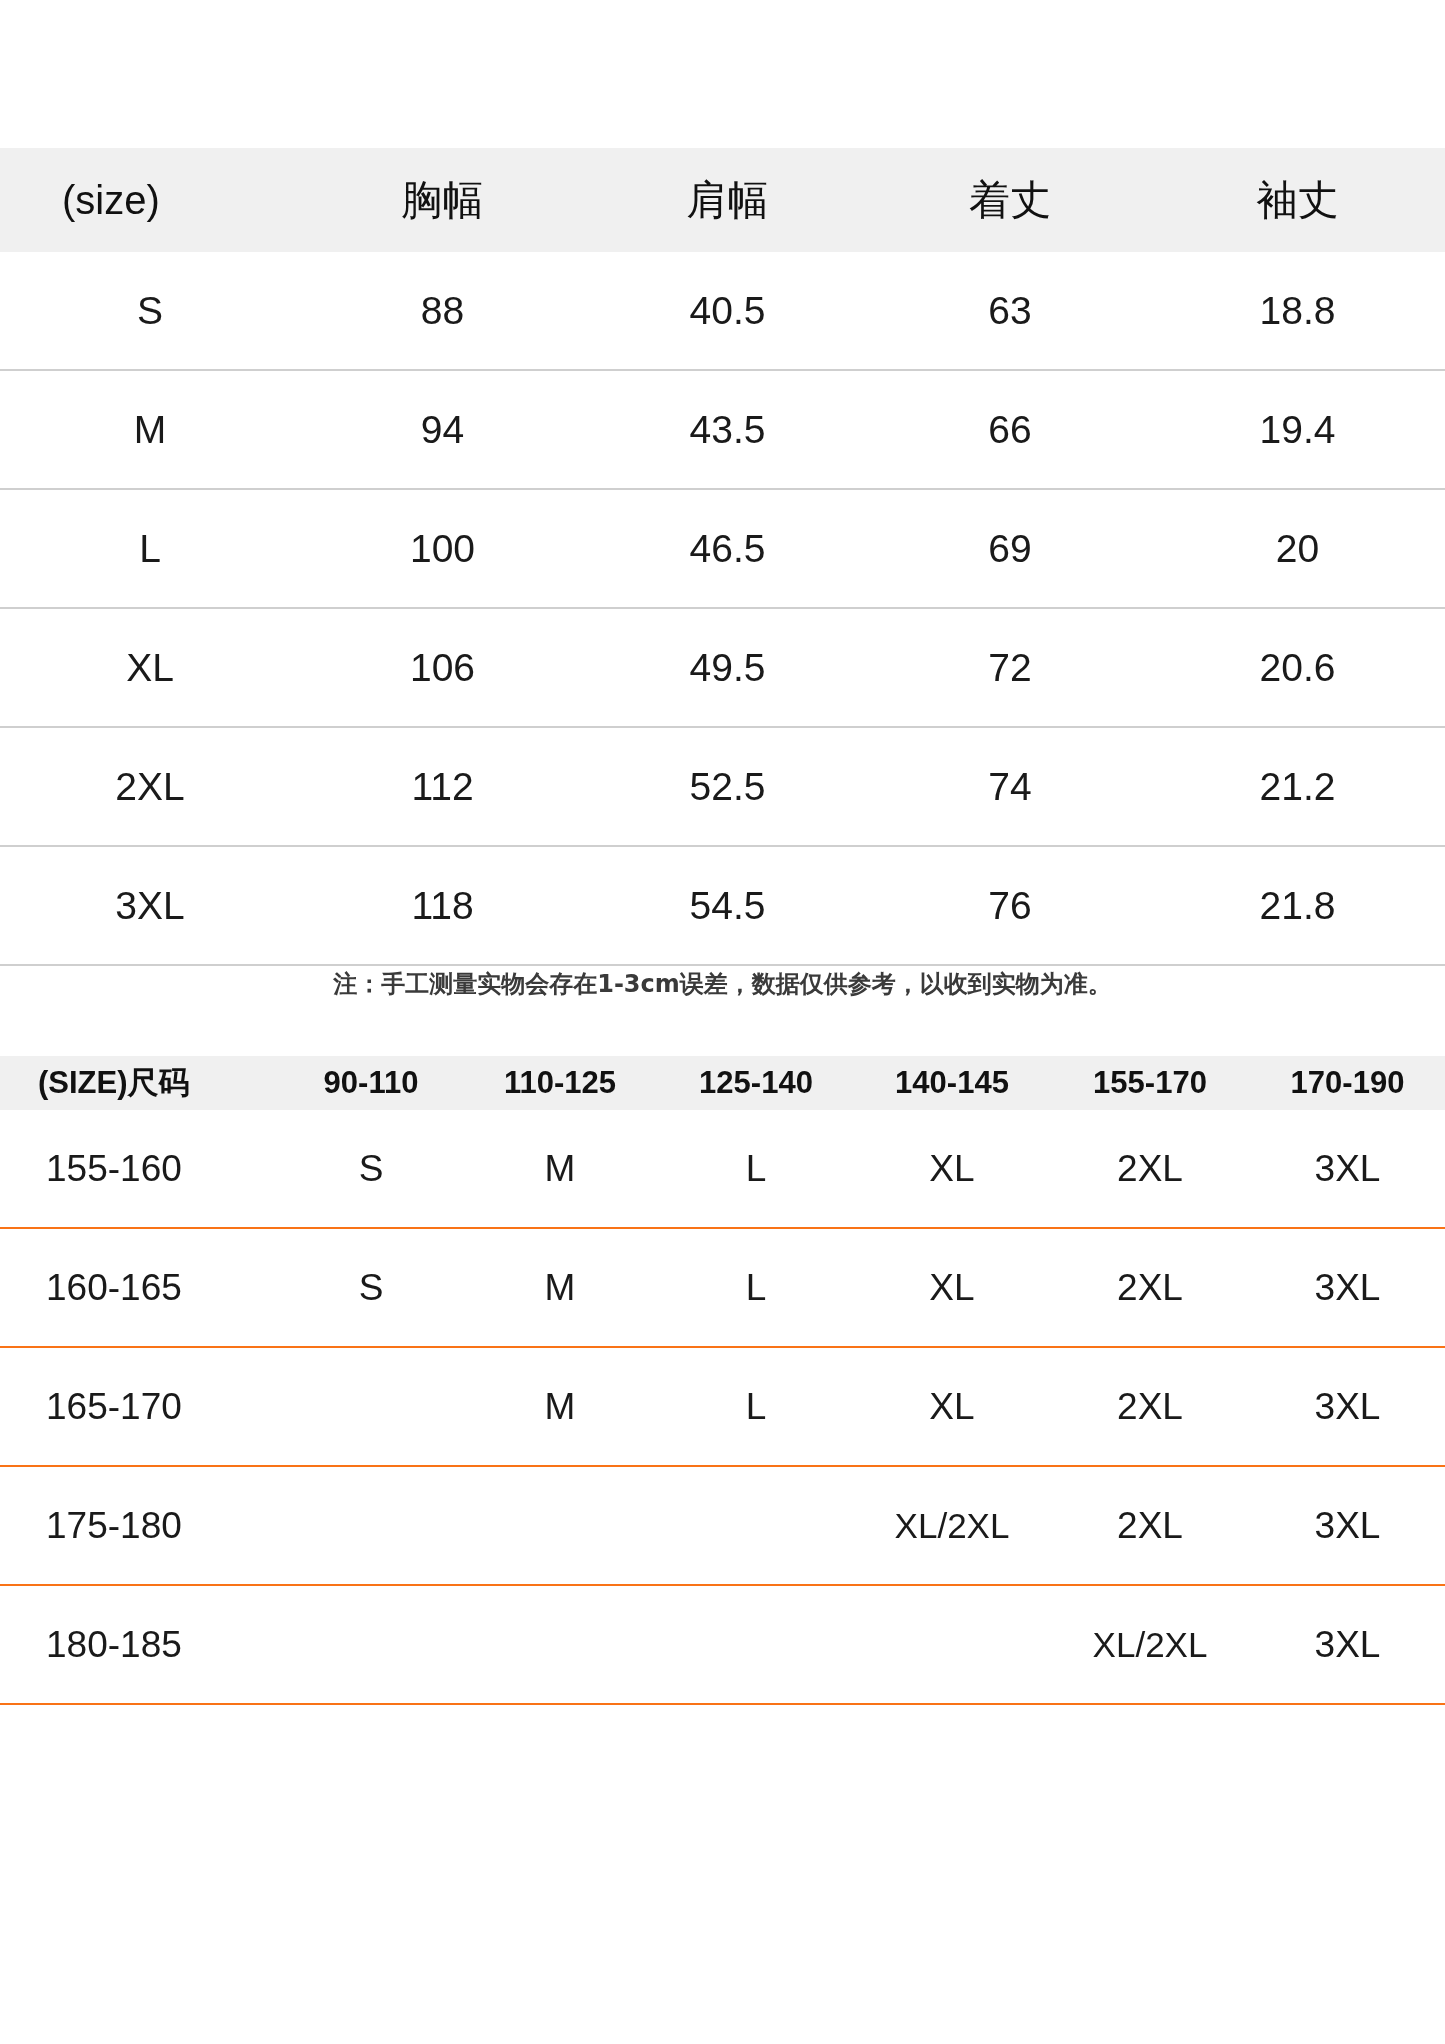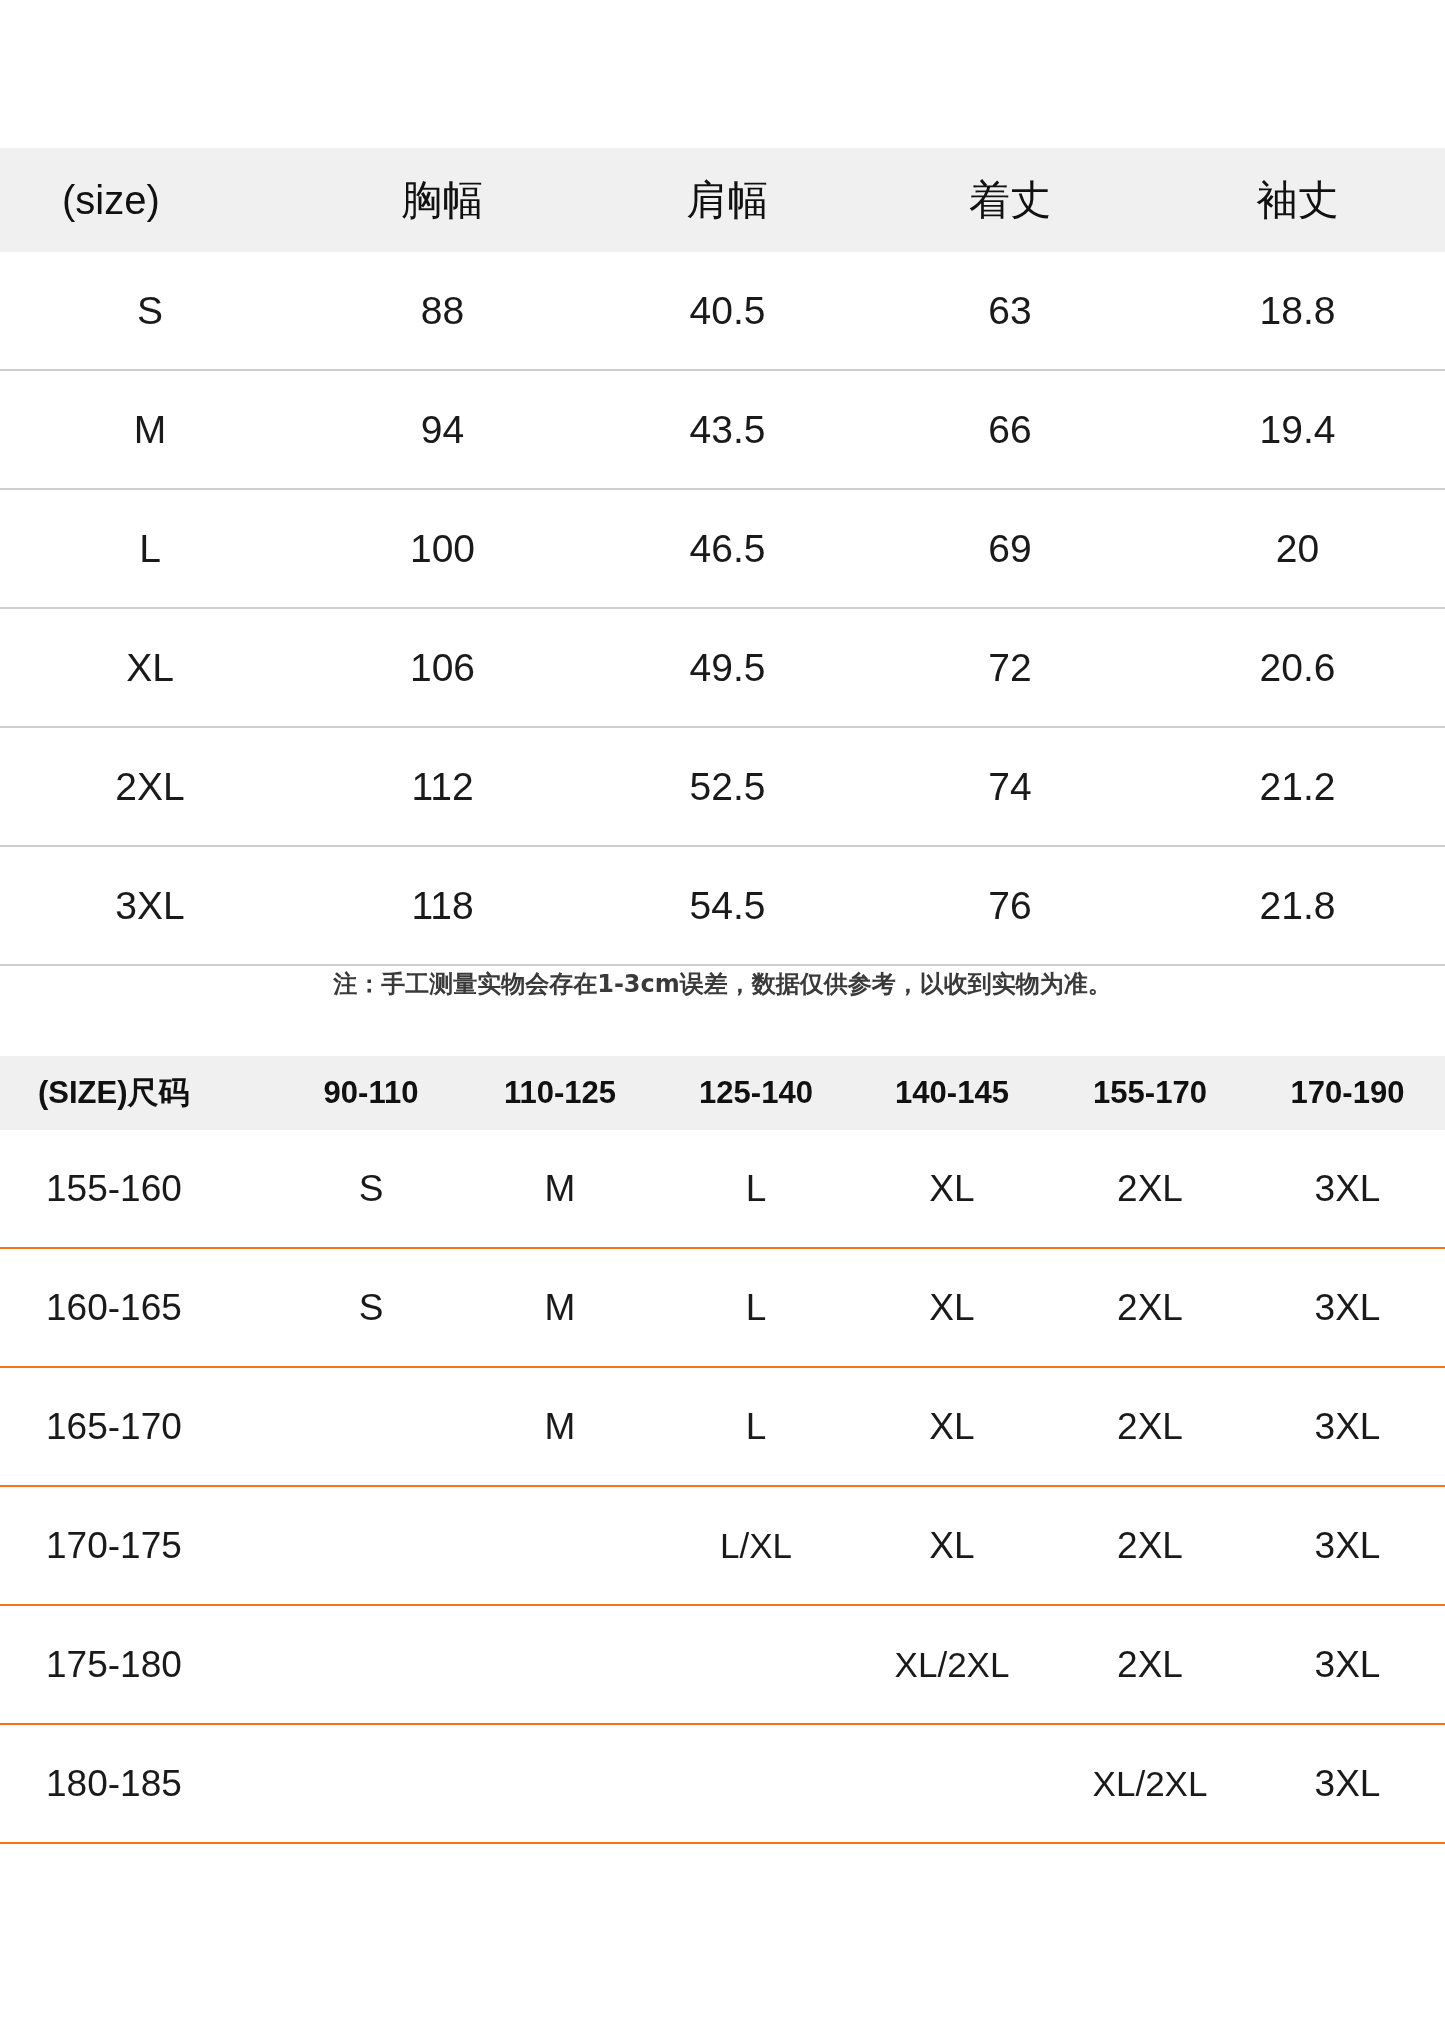--- a/index.html
+++ b/index.html
@@ -90,21 +90,21 @@
   .reco-table col.r2 { width: 196px; }
   .reco-table col.r3 { width: 196px; }
   .reco-table col.r4 { width: 196px; }
   .reco-table col.r5 { width: 200px; }
   .reco-table col.r6 { width: 195px; }
 
   .reco-table thead th {
     background: #f0f0f0;
     font-weight: 700;
     font-size: 31px;
-    height: 74px;
+    height: 54px;
     padding: 0;
     text-align: center;
     color: #111;
   }
   .reco-table thead th.first {
     text-align: left;
     padding-left: 38px;
   }
   .reco-table tbody td {
     height: 117px;
@@ -236,29 +236,20 @@
       <tr>
         <td class="rowhead">165-170</td>
         <td></td>
         <td>M</td>
         <td>L</td>
         <td>XL</td>
         <td>2XL</td>
         <td>3XL</td>
       </tr>
       <tr>
-        <td class="rowhead">170-175</td>
-        <td></td>
-        <td></td>
-        <td class="small">L/XL</td>
-        <td>XL</td>
-        <td>2XL</td>
-        <td>3XL</td>
-      </tr>
-      <tr>
         <td class="rowhead">175-180</td>
         <td></td>
         <td></td>
         <td></td>
         <td class="small">XL/2XL</td>
         <td>2XL</td>
         <td>3XL</td>
       </tr>
       <tr>
         <td class="rowhead">180-185</td>

